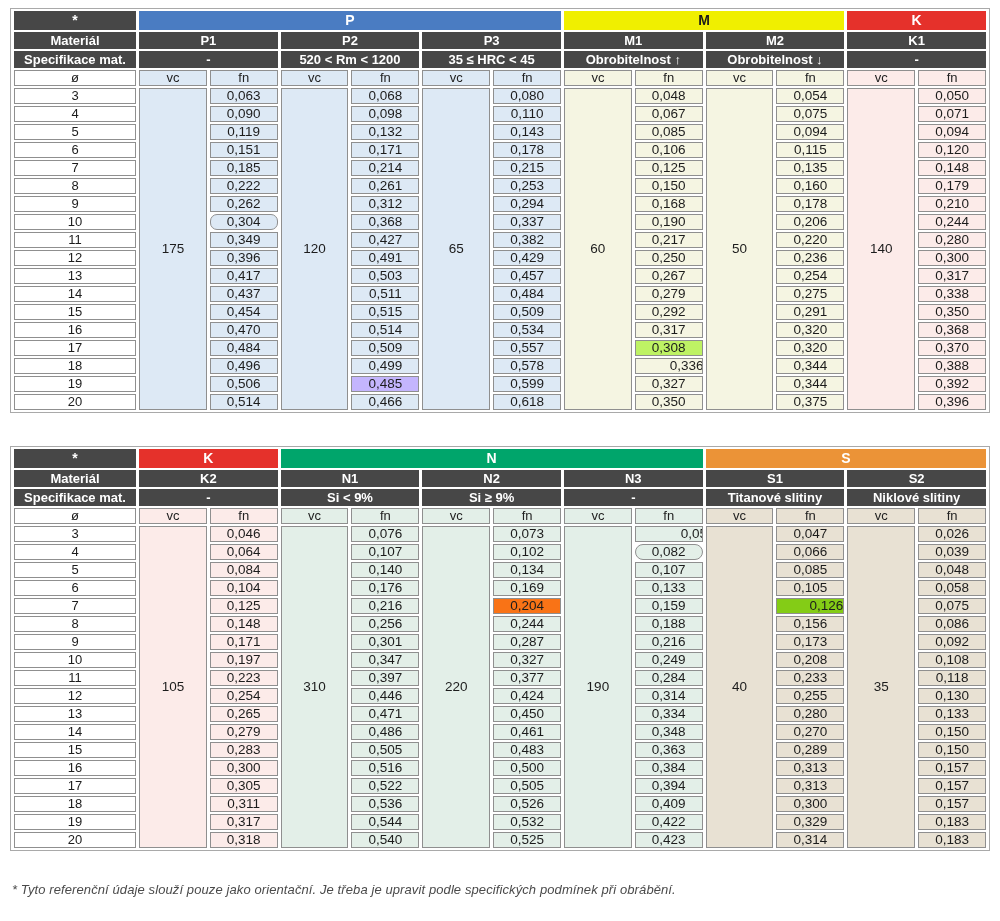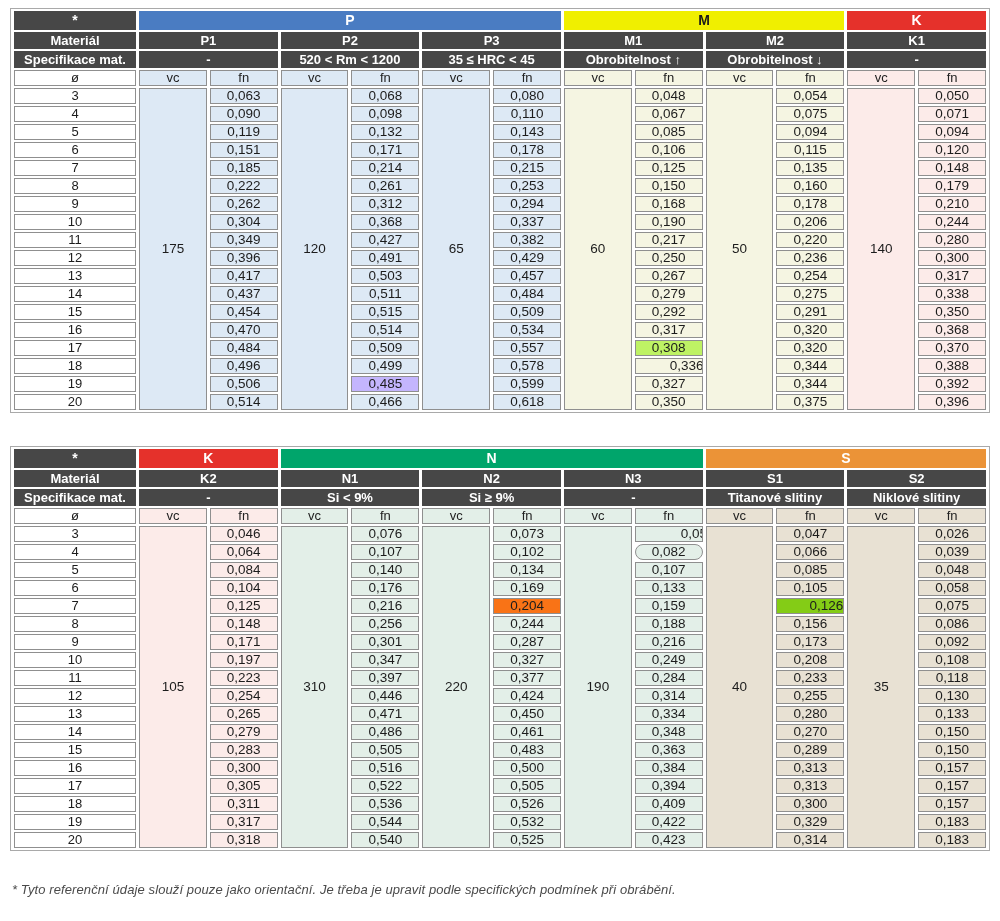--- a/index.html
+++ b/index.html
@@ -201,21 +201,21 @@
             <td class="dia">9</td>
             <td class="fn" style="background: rgb(221, 233, 245);">0,262</td>
             <td class="fn" style="background: rgb(221, 233, 245);">0,312</td>
             <td class="fn" style="background: rgb(221, 233, 245);">0,294</td>
             <td class="fn" style="background: rgb(245, 245, 226);">0,168</td>
             <td class="fn" style="background: rgb(245, 245, 226);">0,178</td>
             <td class="fn" style="background: rgb(252, 235, 233);">0,210</td>
           </tr>
           <tr>
             <td class="dia">10</td>
-            <td class="fn" style="background: rgb(221, 233, 245);">0,304</td>
+            <td class="fn" style="background: rgb(221, 233, 245); border-radius: 7px;">0,304</td>
             <td class="fn" style="background: rgb(221, 233, 245);">0,368</td>
             <td class="fn" style="background: rgb(221, 233, 245);">0,337</td>
             <td class="fn" style="background: rgb(245, 245, 226);">0,190</td>
             <td class="fn" style="background: rgb(245, 245, 226);">0,206</td>
             <td class="fn" style="background: rgb(252, 235, 233);">0,244</td>
           </tr>
           <tr>
             <td class="dia">11</td>
             <td class="fn" style="background: rgb(221, 233, 245);">0,349</td>
             <td class="fn" style="background: rgb(221, 233, 245);">0,427</td>

